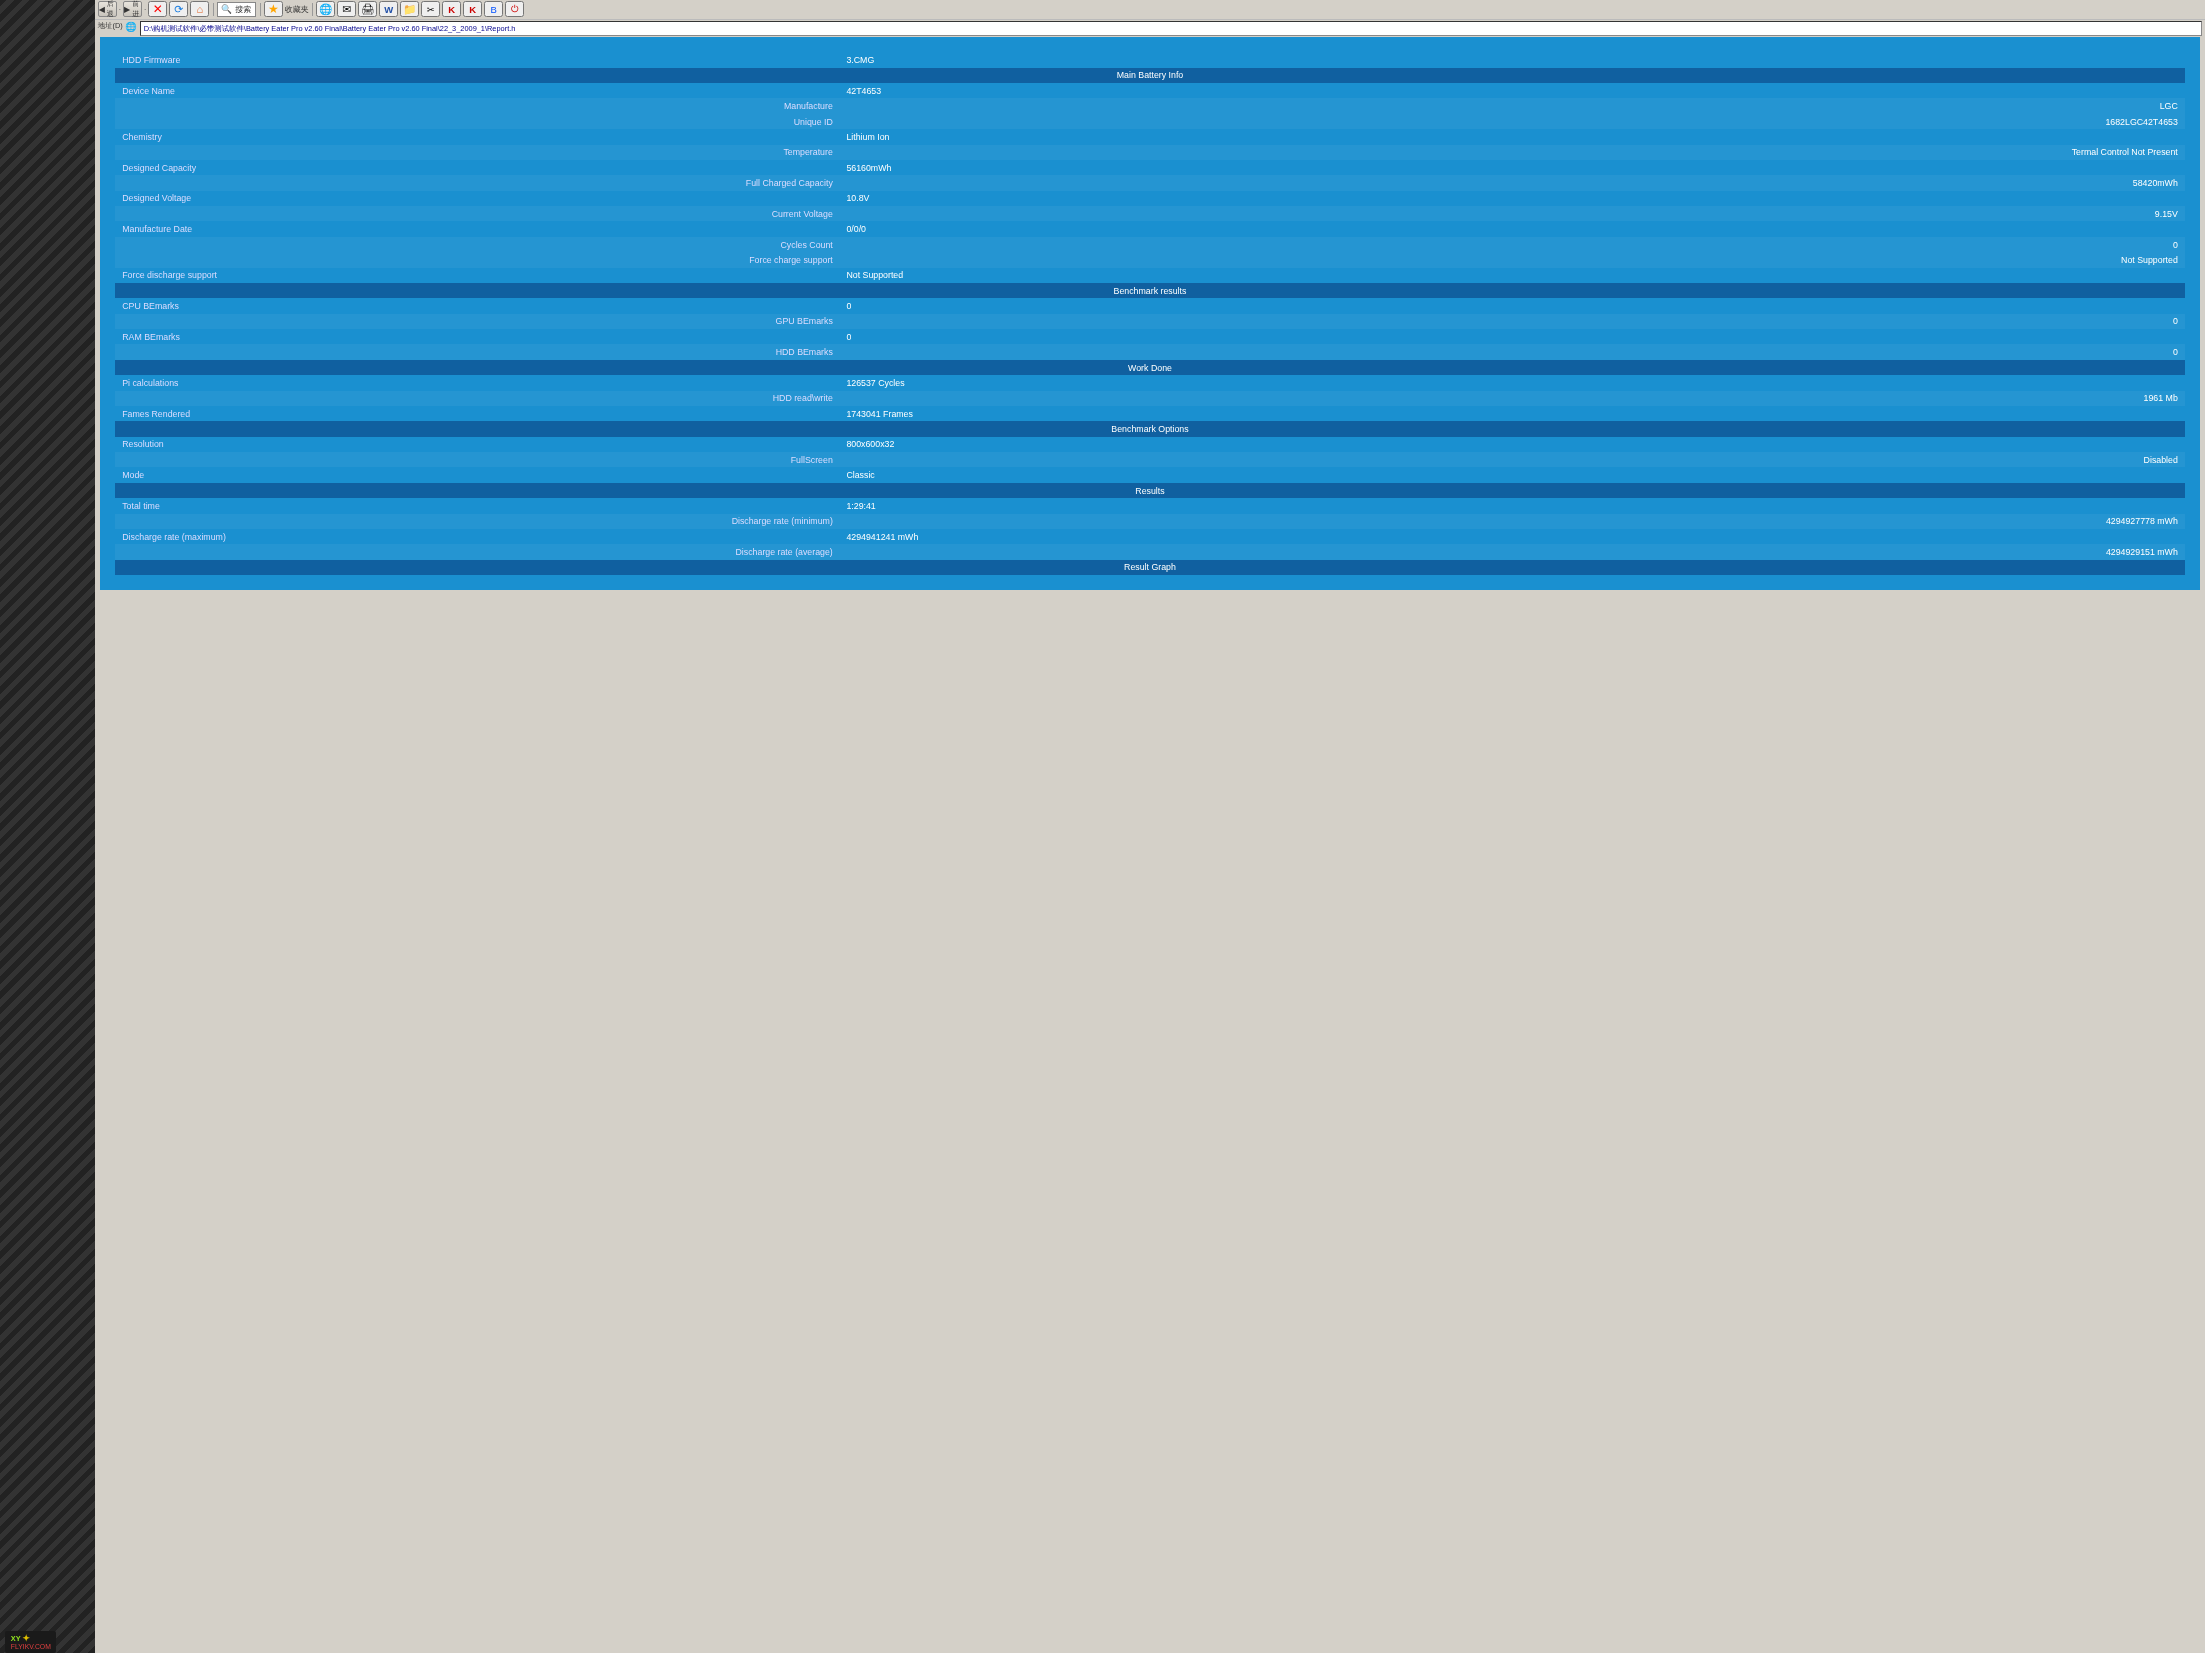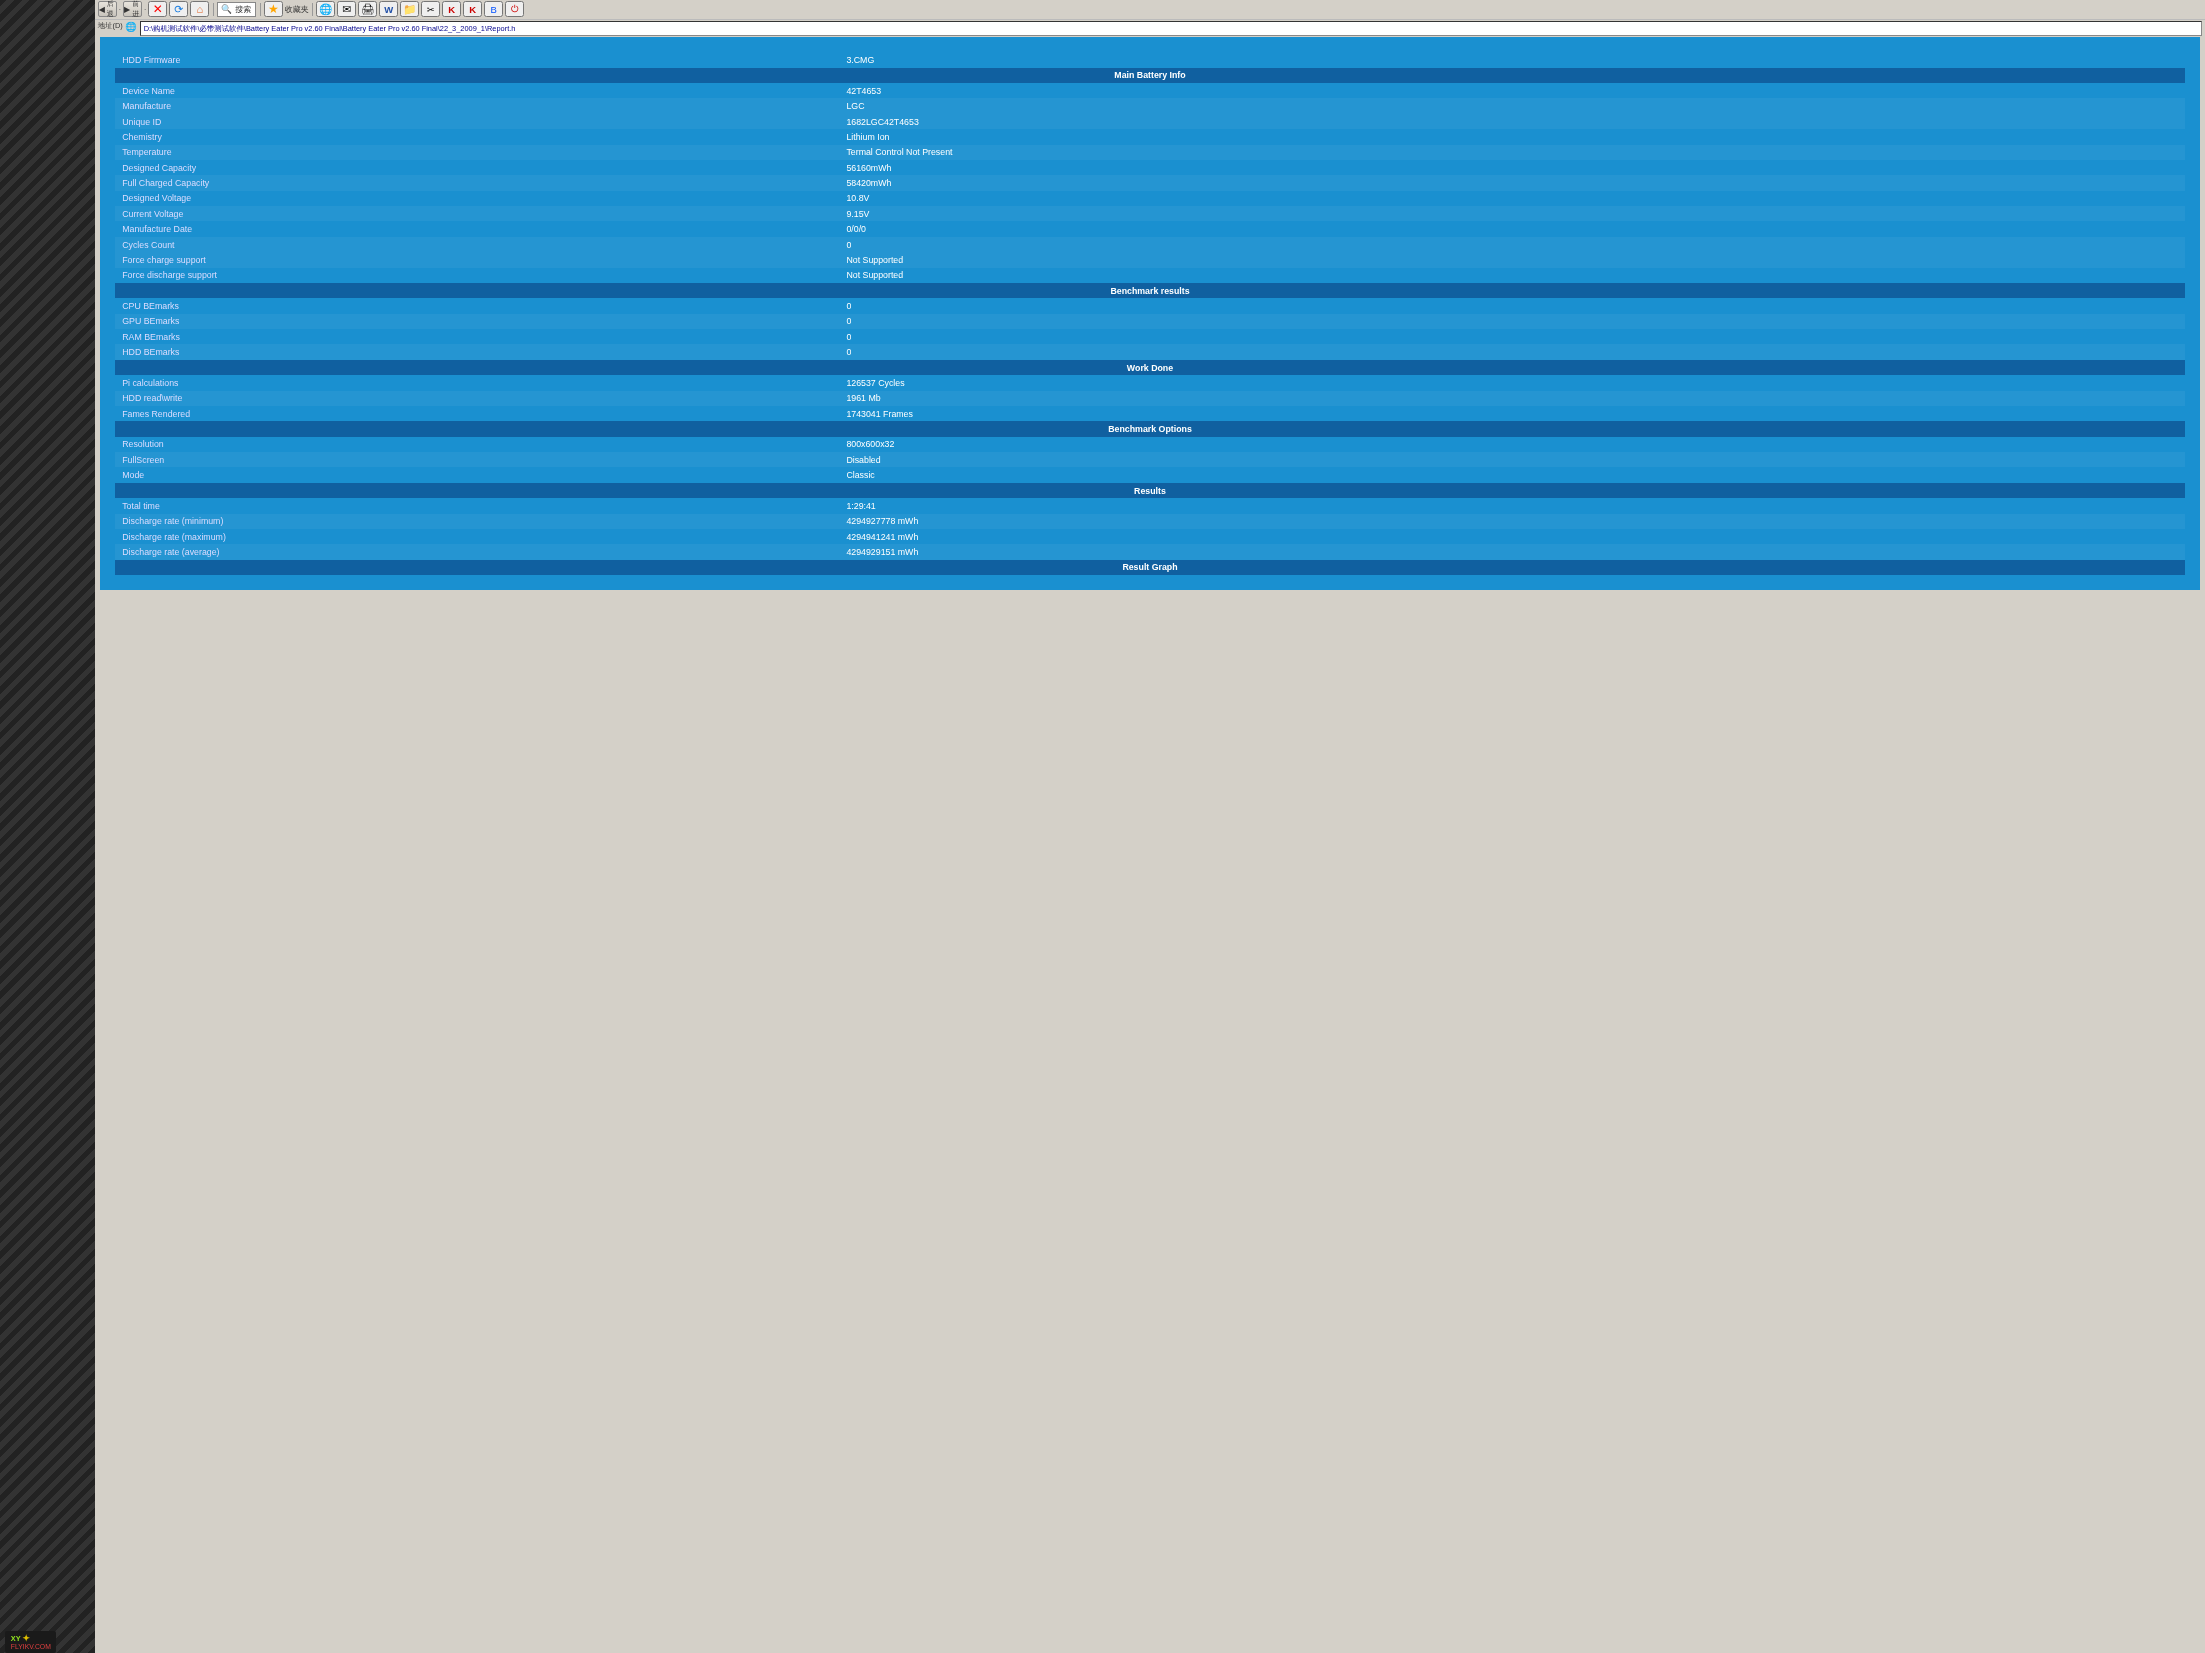--- a/index.html
+++ b/index.html
@@ -107,28 +107,29 @@
       color: #ddf;
     }
 
     .report-table tr td:last-child {
       color: white;
     }
 
     .section-header td {
       background: #1060a0;
       text-align: center;
-      font-weight: bold;
+      font-weight: normal;
       font-size: 9.5px;
       color: white !important;
       padding: 4px 6.8px;
     }
 
     .row-alt {
       background: rgba(255,255,255,0.05);
+      text-align: right;
     }
 
     
     .watermark {
       position: fixed;
       bottom: 0;
       left: 5.4px;
       background: #1a1a1a;
       padding: 2.7px 5.4px;
       border-radius: 2px;

